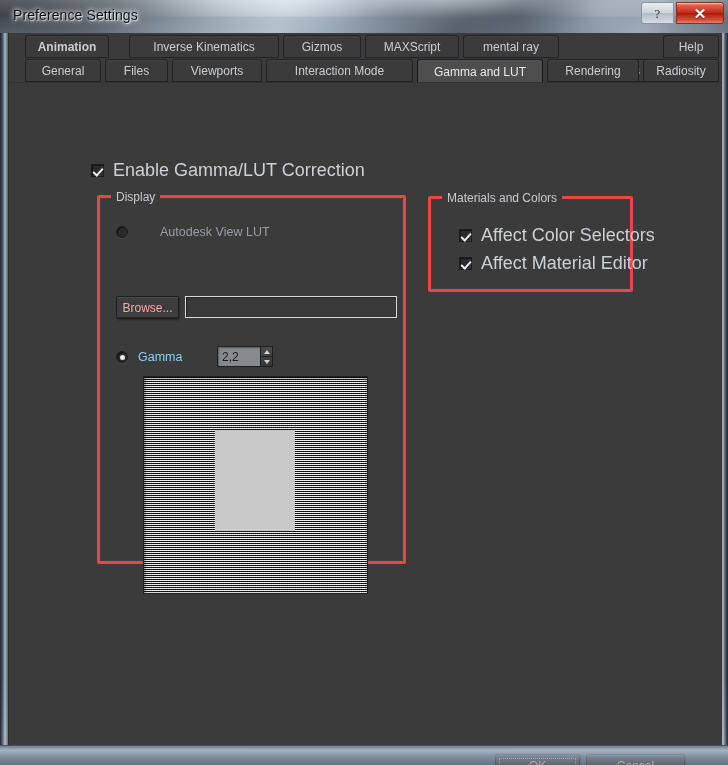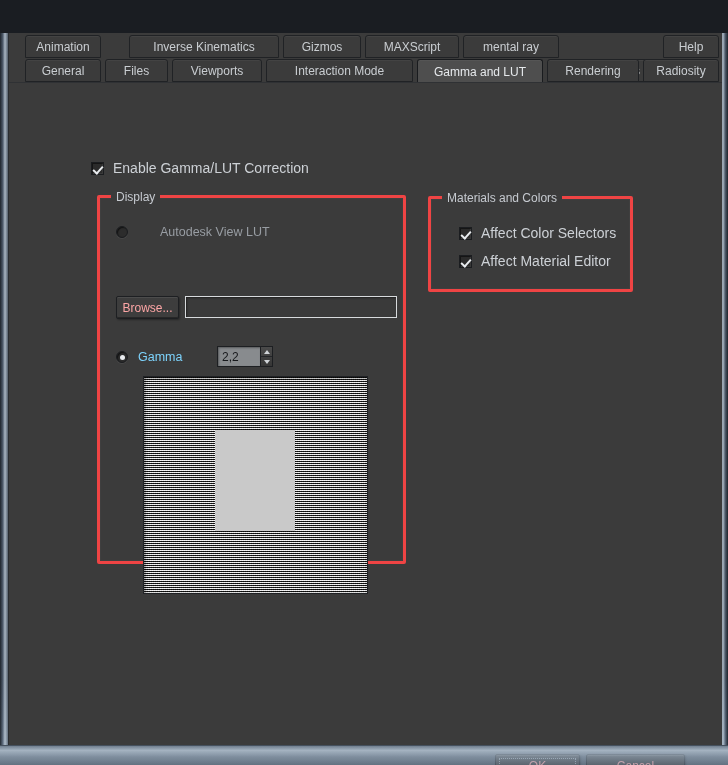--- a/index.html
+++ b/index.html
@@ -131,21 +131,21 @@
     border:1px solid #1b1d20;
     box-shadow:inset 1px 1px 0 rgba(0,0,0,0.5), inset -1px -1px 0 rgba(255,255,255,0.07);
     position:relative;flex:none;
   }
   .checkbox.checked::after{
     content:"";position:absolute;
     left:3px;top:1px;width:4px;height:8px;
     border:solid #e9ecef;border-width:0 2px 2px 0;
     transform:rotate(42deg);
   }
-  .cb-label{margin-left:9px;font-size:14px;color:#cdd1d6;white-space:nowrap;text-align:center;}
+  .cb-label{margin-left:9px;font-size:18px;color:#cdd1d6;white-space:nowrap;text-align:center;}
 
   
   .groupbox{
     position:absolute;box-sizing:border-box;
     border:3px solid #ef4444;
     border-radius:2px;
     box-shadow:inset 0 0 0 1px rgba(255,255,255,0.025);
   }
   .grouptitle{
     position:absolute;top:-8px;left:11px;
@@ -285,29 +285,40 @@
       rgba(140,158,178,0.5) 100%);
   }
   #left-edge{left:0;}
   #right-edge{right:0;transform:scaleX(-1);}
 </style>
 </head>
 <body>
 
 <div id="window">
 
+  <div id="titlebar">
+    <div class="glassbg"></div>
+    <div class="glassveil"></div>
+    <div id="title-text">Preference Settings</div>
+    <div class="wbtn" id="help-button">
+      <span class="glyph">?</span>
+    </div>
+    <div class="wbtn" id="close-button">
+      <span class="glyph">✕</span>
+    </div>
+  </div>
 
   <div id="left-edge"></div>
   <div id="right-edge"></div>
 
   <div id="client">
 
     <div id="tabs">
       <div class="tabrow" id="tabrow-top">
-          <div class="tab" style="left: 16px; width: 76px;">Animation</div>
+          <div class="tab" style="left: 16px; width: 84px; font-weight: bold;">Animation</div>
           <div class="tab" style="left: 120px; width: 150px;">Inverse Kinematics</div>
           <div class="tab" style="left: 274px; width: 78px;">Gizmos</div>
           <div class="tab" style="left: 356px; width: 94px;">MAXScript</div>
           <div class="tab" style="left: 454px; width: 96px;">mental ray</div>
           <div class="tab" style="left: 554px; width: 96px; margin-top: 24px;">Containers</div>
           <div class="tab" style="left: 654px; width: 56px;">Help</div>
         </div>
       <div class="tabrow" id="tabrow-bottom">
           <div class="tab" style="left: 16px; width: 76px;">General</div>
           <div class="tab" style="left: 96px; width: 63px;">Files</div>

